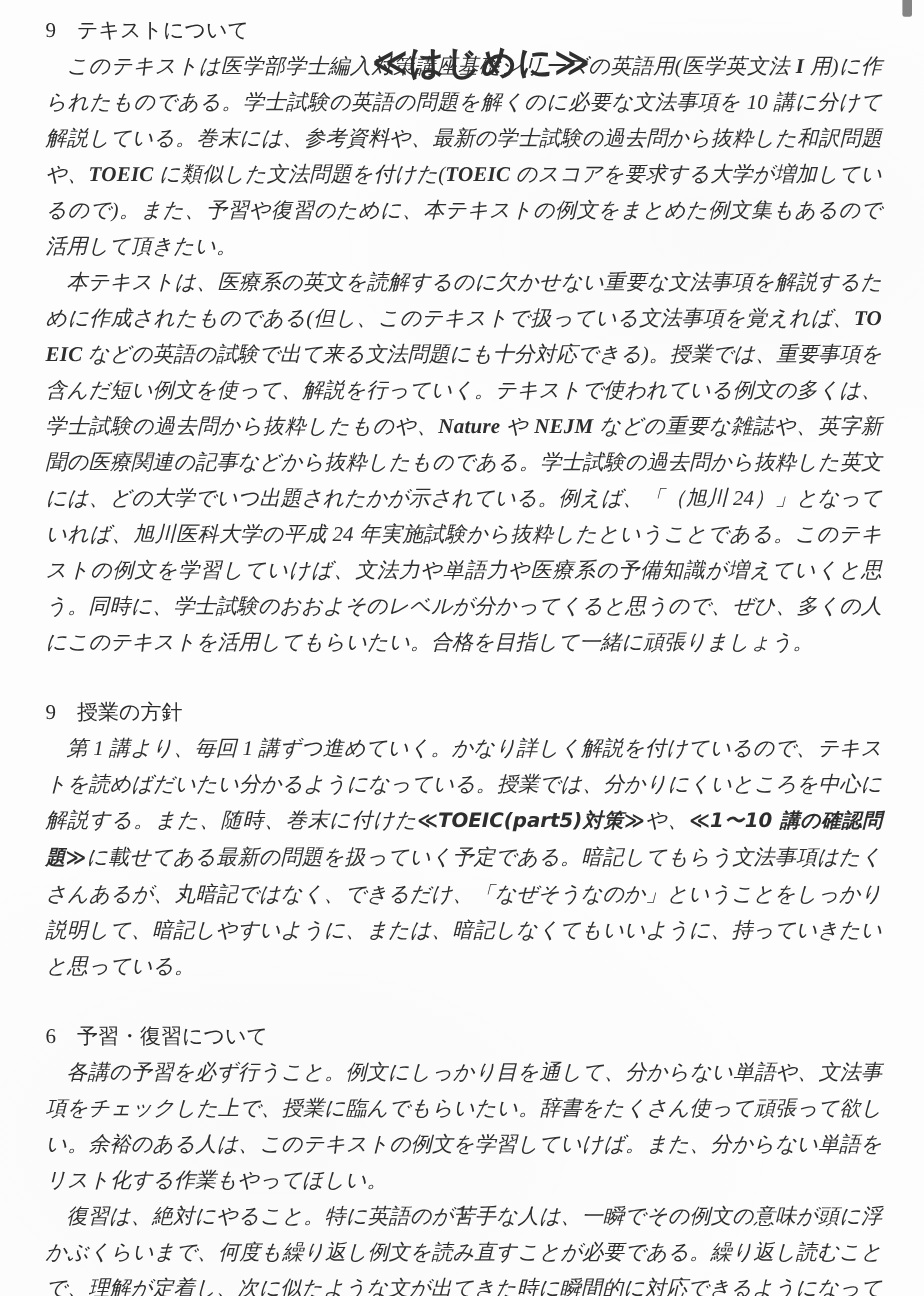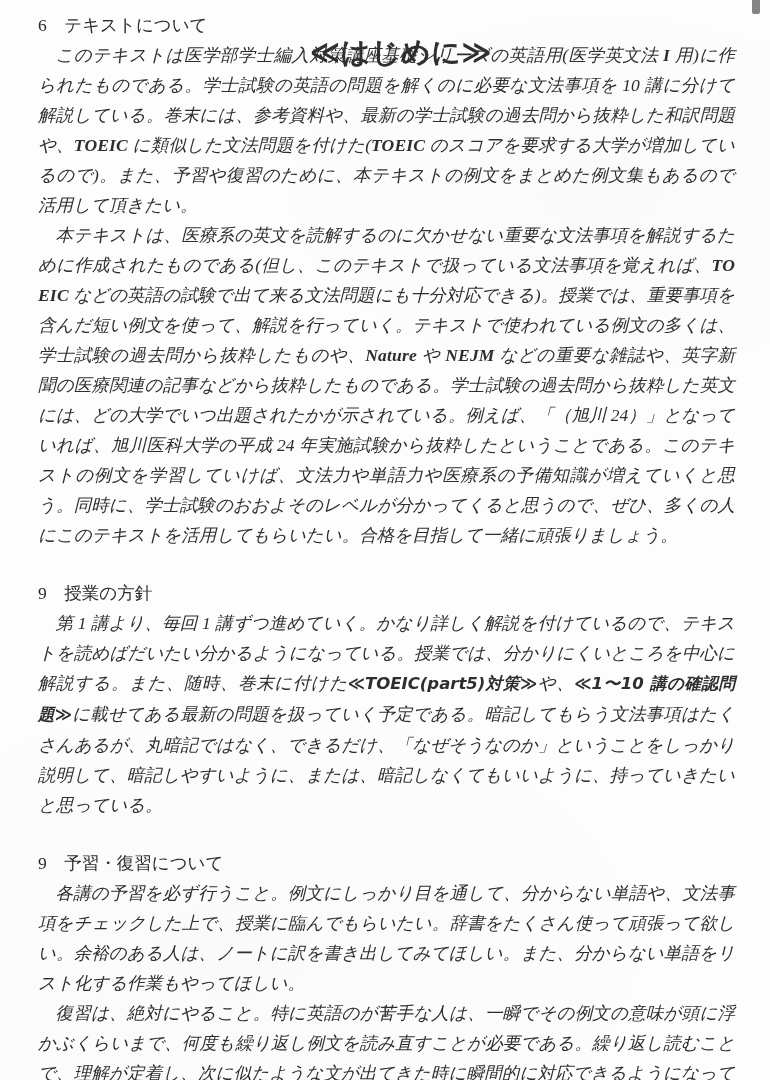--- a/index.html
+++ b/index.html
@@ -114,37 +114,37 @@
 
   <div class="scan-artifact"></div>
 
   <h1 class="doc-title">≪はじめに≫</h1>
 
   <div class="content">
 
     <div class="gap-sm"></div>
 
     <div class="section">
-      <div class="section-heading">6　テキストについて</div>
+      <div class="section-heading">9　テキストについて</div>
       <p class="para">このテキストは医学部学士編入対策講座基礎シリーズの英語用(医学英文法 <span class="roman">I</span> 用)に作られたものである。学士試験の英語の問題を解くのに必要な文法事項を 10 講に分けて解説している。巻末には、参考資料や、最新の学士試験の過去問から抜粋した和訳問題や、<span class="roman">TOEIC</span> に類似した文法問題を付けた(<span class="roman">TOEIC</span> のスコアを要求する大学が増加しているので)。また、予習や復習のために、本テキストの例文をまとめた例文集もあるので活用して頂きたい。</p>
       <p class="para">本テキストは、医療系の英文を読解するのに欠かせない重要な文法事項を解説するために作成されたものである(但し、このテキストで扱っている文法事項を覚えれば、<span class="roman">TOEIC</span> などの英語の試験で出て来る文法問題にも十分対応できる)。授業では、重要事項を含んだ短い例文を使って、解説を行っていく。テキストで使われている例文の多くは、学士試験の過去問から抜粋したものや、<span class="roman">Nature</span> や <span class="roman">NEJM</span> などの重要な雑誌や、英字新聞の医療関連の記事などから抜粋したものである。学士試験の過去問から抜粋した英文には、どの大学でいつ出題されたかが示されている。例えば、「（旭川 24）」となっていれば、旭川医科大学の平成 24 年実施試験から抜粋したということである。このテキストの例文を学習していけば、文法力や単語力や医療系の予備知識が増えていくと思う。同時に、学士試験のおおよそのレベルが分かってくると思うので、ぜひ、多くの人にこのテキストを活用してもらいたい。合格を目指して一緒に頑張りましょう。</p>
     </div>
 
     <div class="gap-md"></div>
 
     <div class="section">
       <div class="section-heading">9　授業の方針</div>
       <p class="para">第 1 講より、毎回 1 講ずつ進めていく。かなり詳しく解説を付けているので、テキストを読めばだいたい分かるようになっている。授業では、分かりにくいところを中心に解説する。また、随時、巻末に付けた<span class="gothic-bold">≪TOEIC(part5)対策≫</span>や、<span class="gothic-bold">≪1〜10 講の確認問題≫</span>に載せてある最新の問題を扱っていく予定である。暗記してもらう文法事項はたくさんあるが、丸暗記ではなく、できるだけ、「なぜそうなのか」ということをしっかり説明して、暗記しやすいように、または、暗記しなくてもいいように、持っていきたいと思っている。</p>
     </div>
 
     <div class="gap-md"></div>
 
     <div class="section">
-      <div class="section-heading">9　予習・復習について</div>
-      <p class="para">各講の予習を必ず行うこと。例文にしっかり目を通して、分からない単語や、文法事項をチェックした上で、授業に臨んでもらいたい。辞書をたくさん使って頑張って欲しい。余裕のある人は、ノートに訳を書き出してみてほしい。また、分からない単語をリスト化する作業もやってほしい。</p>
+      <div class="section-heading">6　予習・復習について</div>
+      <p class="para">各講の予習を必ず行うこと。例文にしっかり目を通して、分からない単語や、文法事項をチェックした上で、授業に臨んでもらいたい。辞書をたくさん使って頑張って欲しい。余裕のある人は、このテキストの例文を学習していけば。また、分からない単語をリスト化する作業もやってほしい。</p>
       <p class="para">復習は、絶対にやること。特に英語のが苦手な人は、一瞬でその例文の意味が頭に浮かぶくらいまで、何度も繰り返し例文を読み直すことが必要である。繰り返し読むことで、理解が定着し、次に似たような文が出てきた時に瞬間的に対応できるようになっていく。また、何度も繰り返すことで、単語も覚えていく。なお、予習・復習用に、市販の文法書などを 1 冊手元に置いておくのもよいだろう。</p>
     </div>
 
   </div>
 
   <div class="page-number">1</div>
 
 </div>
 
 </body></html>

